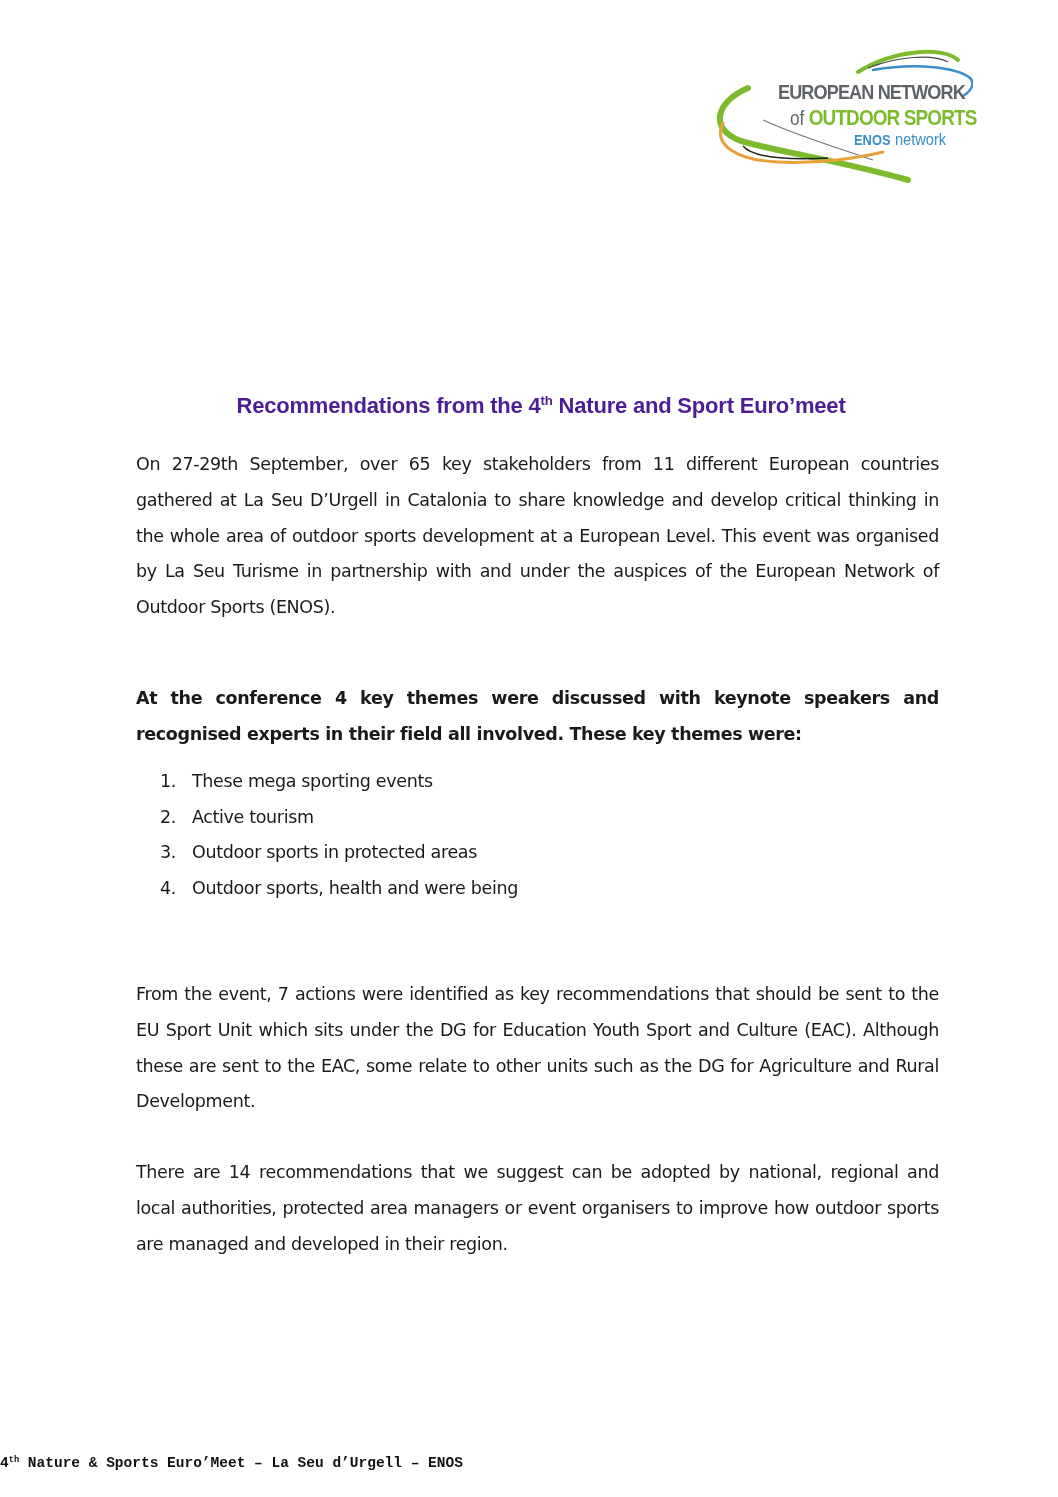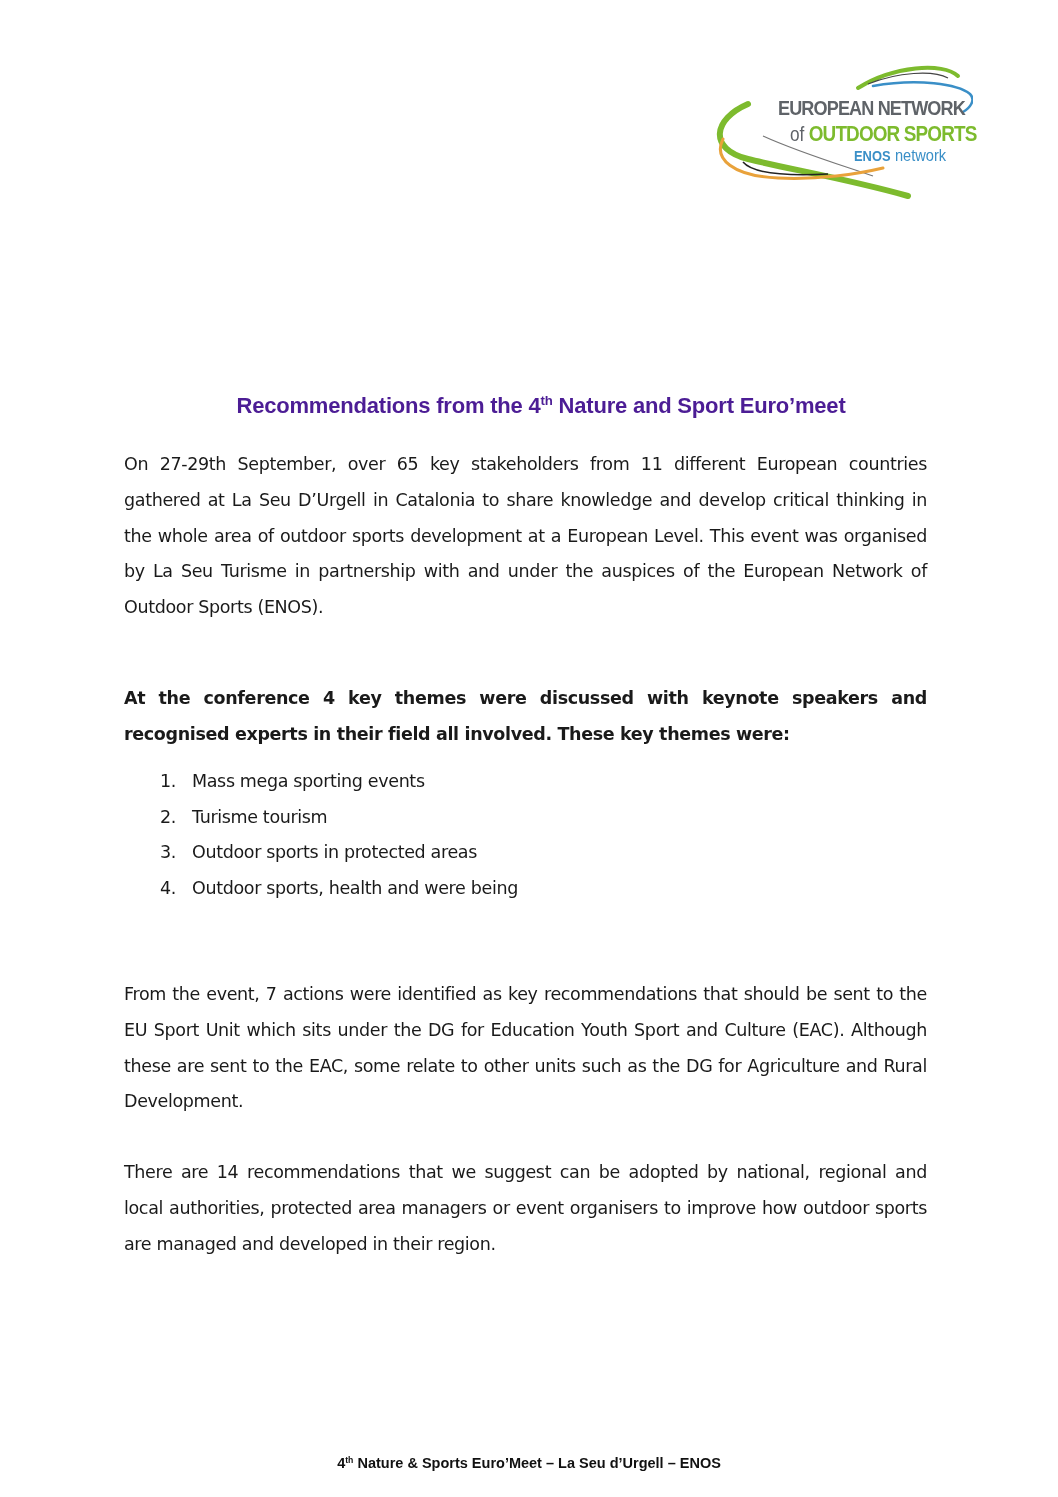--- a/index.html
+++ b/index.html
@@ -11,21 +11,21 @@
       width: 1058px;
       height: 1497px;
       position: relative;
       overflow: hidden;
       font-family: "DejaVu Sans", sans-serif;
       color: #1a1a1a;
     }
     .logo {
       position: absolute;
       left: 708px;
-      top: 64px;
+      top: 48px;
       width: 265px;
       height: 140px;
     }
     .logo svg { position: absolute; left: 0; top: 0; }
     .logo-line1 {
       position: absolute;
       left: 70px;
       top: 32px;
       font-family: "Liberation Sans", sans-serif;
       font-weight: bold;
@@ -89,21 +89,21 @@
       letter-spacing: -0.2px;
     }
     .title sup, .footer sup {
       font-size: 0.6em;
       vertical-align: 0.6em;
       line-height: 0;
     }
 
     .para {
       position: absolute;
-      left: 124px;
+      left: 136px;
       width: 803px;
       font-family: "DejaVu Sans", sans-serif;
       font-size: 17.5px;
       line-height: 35.8px;
       text-align: justify;
       text-align-last: left;
       color: #1a1a1a;
       margin: 0;
       letter-spacing: -0.35px;
     }
@@ -137,22 +137,21 @@
     .theme-text {
       position: absolute;
       left: 64px;
     }
 
     .footer {
       position: absolute;
       left: 0;
       width: 1058px;
       top: 1455px;
-      text-align: center;
-      font-family: Liberation Sans, sans-serif;
+      font-family: Liberation Mono, monospace;
       font-weight: bold;
       font-size: 14.5px;
       color: #111;
       white-space: nowrap;
     }
   </style>
 </head>
 <body>
 
 <div class="logo">
@@ -185,25 +184,25 @@
 <h1 class="title" style="margin:0;">
   <span>Recommendations from the 4</span><sup>th</sup><span> Nature and Sport Euro’meet</span>
 </h1>
 
 <p class="para" id="p1">On 27-29th September, over 65 key stakeholders from 11 different European countries gathered at La Seu D’Urgell in Catalonia to share knowledge and develop critical thinking in the whole area of outdoor sports development at a European Level. This event was organised by La Seu Turisme in partnership with and under the auspices of the European Network of Outdoor Sports (ENOS).</p>
 <p class="para" id="p2">At the conference 4 key themes were discussed with keynote speakers and recognised experts in their field all involved. These key themes were:</p>
 
 <ul class="theme-list">
   <li>
     <span class="theme-num">1.</span>
-    <span class="theme-text">Mass mega sporting events</span>
+    <span class="theme-text">These mega sporting events</span>
   </li>
   <li>
     <span class="theme-num">2.</span>
-    <span class="theme-text">Turisme tourism</span>
+    <span class="theme-text">Active tourism</span>
   </li>
   <li>
     <span class="theme-num">3.</span>
     <span class="theme-text">Outdoor sports in protected areas</span>
   </li>
   <li>
     <span class="theme-num">4.</span>
     <span class="theme-text">Outdoor sports, health and were being</span>
   </li>
 </ul>

